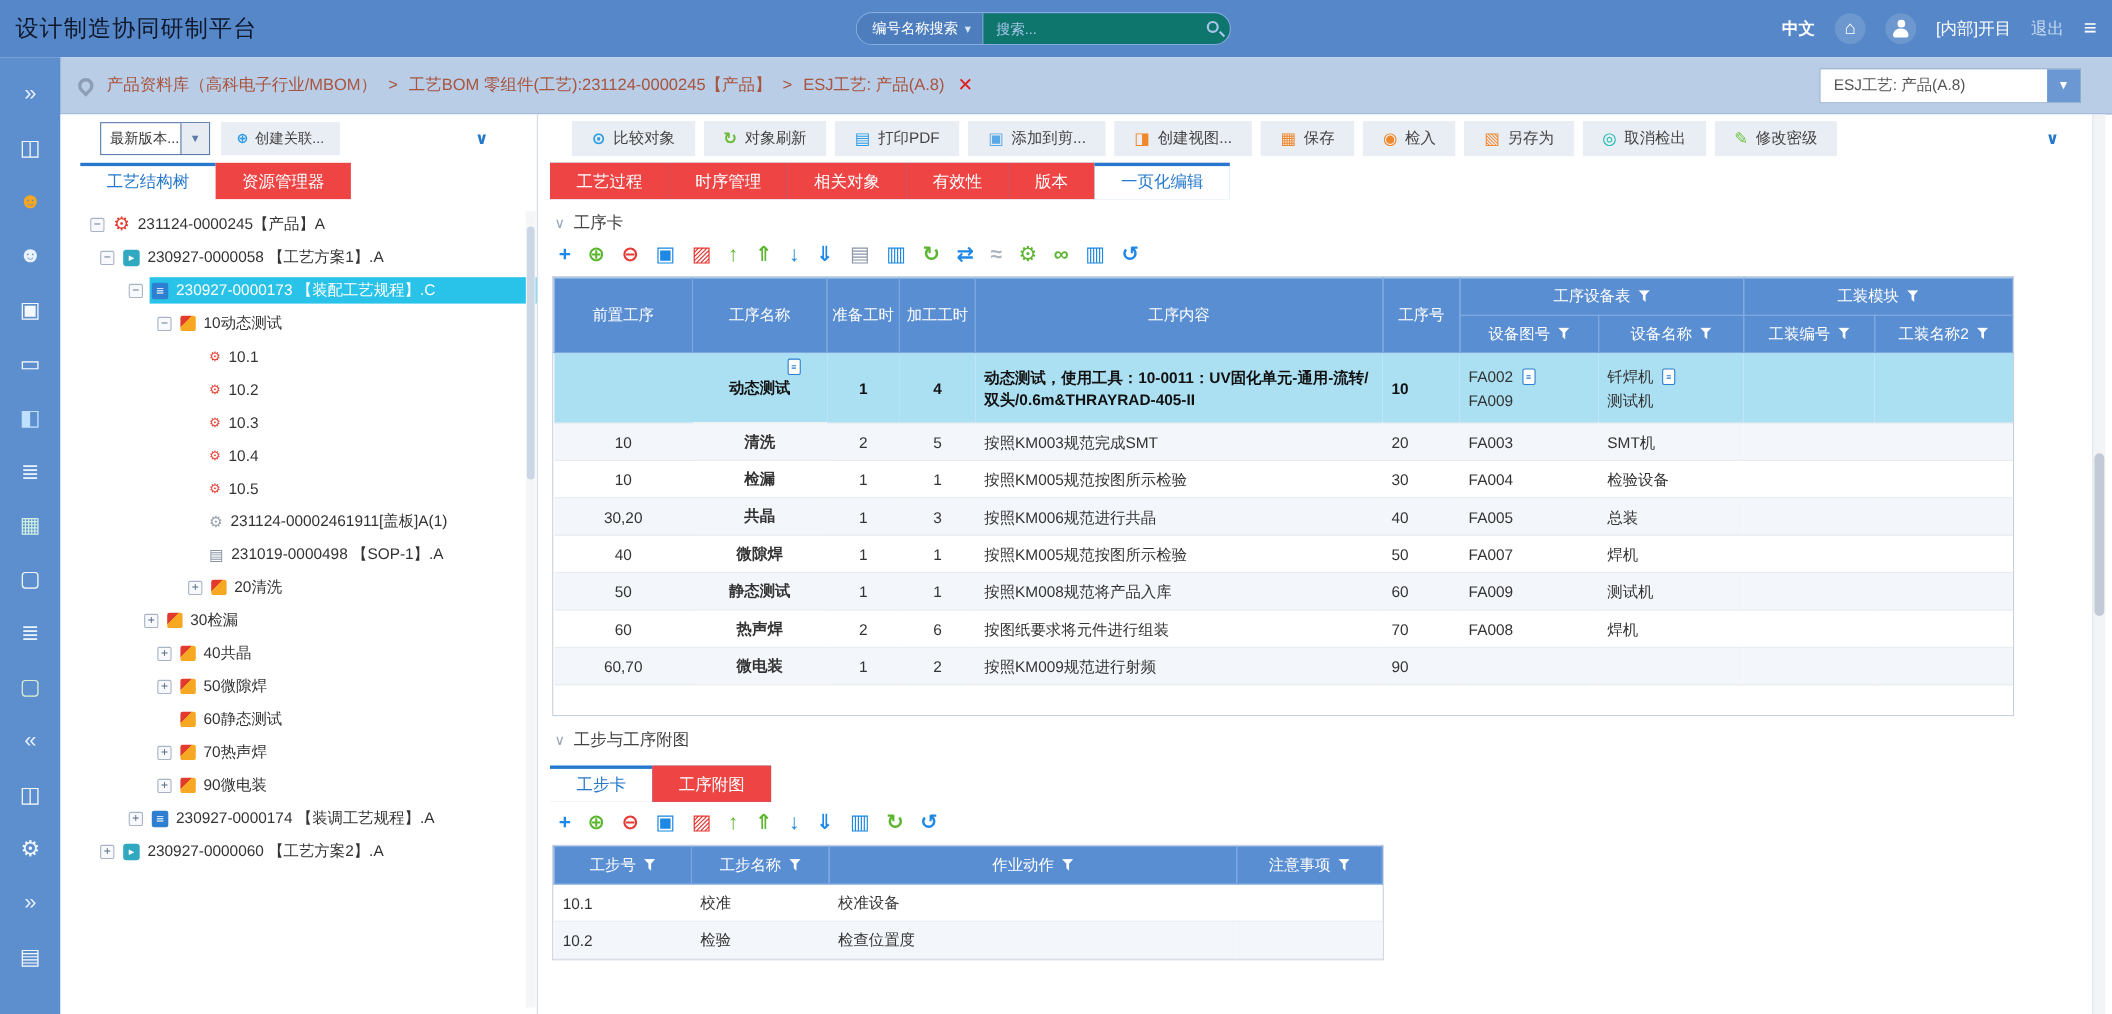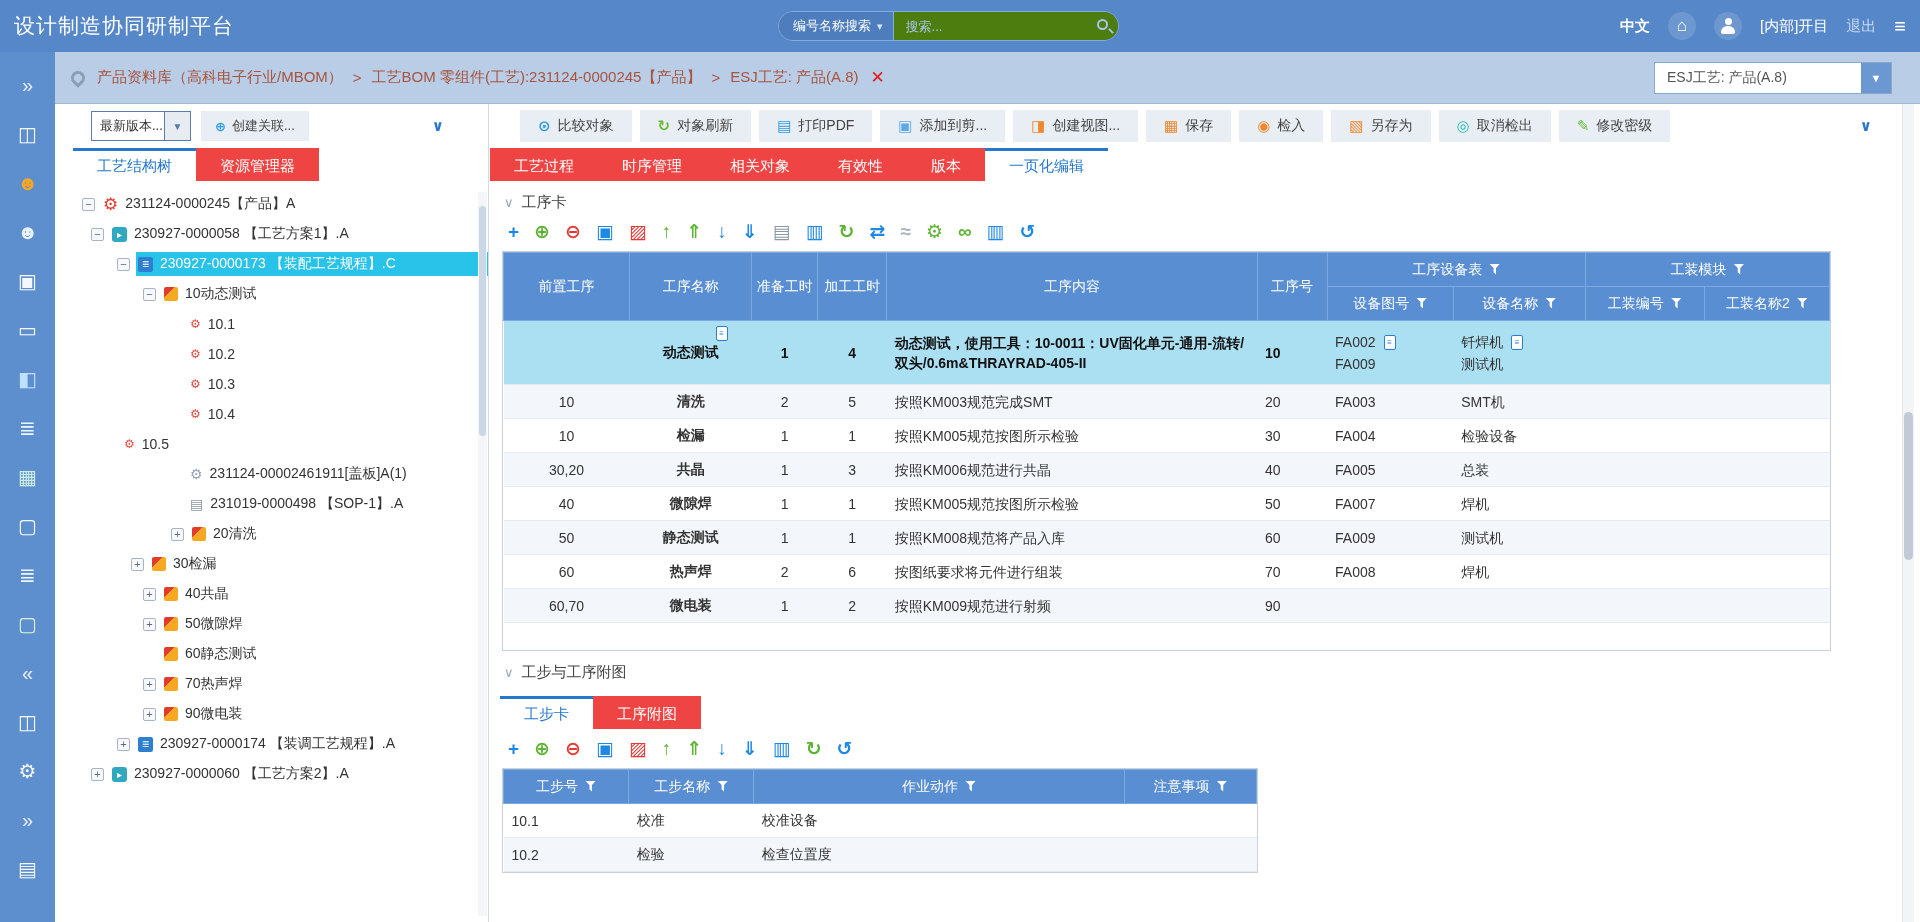--- a/index.html
+++ b/index.html
@@ -2,25 +2,25 @@
 <html><head>
 <meta charset="utf-8">
 <style>
   * { margin:0; padding:0; box-sizing:border-box; }
   html,body { background:#fff; }
   .app { position:relative; width:1920px; height:922px; overflow:hidden;
          font-family:"Liberation Sans","DejaVu Sans",sans-serif; color:#333; background:#fff; }
 
   
   .topbar { position:absolute; left:0; top:0; width:1920px; height:52px; background:#5687c8; display:flex; align-items:center; }
-  .app-title { color:#ffffff; font-size:21px; margin-left:14px; letter-spacing:1px; }
+  .app-title { color:#0f172a; font-size:21px; margin-left:14px; letter-spacing:1px; }
   .search-pill { position:absolute; left:778px; top:11px; height:30px; display:flex; border:1px solid #86abdd; border-radius:15px; overflow:hidden; }
   .search-cat { background:#4d7dbd; color:#fff; font-size:13px; padding:0 10px 0 14px; display:flex; align-items:center; gap:6px; cursor:pointer; }
   .search-cat::after { content:"▾"; font-size:11px; color:#d7e5f7; }
-  .search-box { width:225px; background:#4d7c0f; display:flex; align-items:center; position:relative; border-left:1px solid #86abdd; }
+  .search-box { width:225px; background:#0f766e; display:flex; align-items:center; position:relative; border-left:1px solid #86abdd; }
   .search-box input { width:100%; height:100%; border:none; outline:none; background:transparent; color:#eaf2fc; font-size:13px; padding:0 34px 0 12px; font-family:inherit; }
   .search-box input::placeholder { color:#a9c6ea; }
   .mag { position:absolute; right:10px; top:7px; width:11px; height:11px; border:2px solid #a9c6ea; border-radius:50%; }
   .mag::after { content:""; position:absolute; left:9px; top:9px; width:6px; height:2px; background:#a9c6ea; transform:rotate(45deg); }
   .top-right { position:absolute; right:14px; top:0; height:52px; display:flex; align-items:center; gap:18px; color:#fff; }
   .lang { font-size:15px; font-weight:bold; cursor:pointer; }
   .circle-ic { width:28px; height:28px; border-radius:50%; background:rgba(255,255,255,.14); display:flex; align-items:center; justify-content:center; cursor:pointer; }
   .home-g { font-size:17px; color:#fff; }
   .person { position:relative; width:14px; height:16px; }
   .person::before { content:""; position:absolute; left:4px; top:0; width:7px; height:7px; border-radius:50%; background:#fff; }
@@ -58,21 +58,21 @@
   .lp-btn { margin-left:10px; height:30px; background:#e9edf4; display:flex; align-items:center; gap:6px; padding:0 14px; font-size:13px; color:#444; cursor:pointer; }
   .lp-btn .g { color:#2b9ce5; font-weight:bold; }
   .chev { margin-left:auto; margin-right:44px; color:#2578cc; font-weight:bold; font-size:15px; cursor:pointer; }
   .chev::before { content:"∨"; }
 
   
   .tabs { display:inline-flex; }
   .tab { height:33px; line-height:30px; padding:0 24px; font-size:15px; color:#fff; background:#ef4444; border-top:3px solid transparent; cursor:pointer; white-space:nowrap; }
   .tab.active { background:#fff; color:#2578cc; border-top-color:#2578cc; }
   .lp-tabs { padding-left:18px; }
-  .main-tabs { padding-left:0; }
+  .main-tabs { padding-left:10px; }
   .main-tabs .tabs { background:#5a8ed2; }
 
   
   .tree { padding-top:8px; height:690px; overflow:hidden; }
   .titem { display:flex; align-items:center; height:30px; font-size:14px; cursor:pointer; }
   .exp { flex:none; width:13px; height:13px; border:1px solid #a8b4c4; background:#f7f9fc; border-radius:2px; margin-right:6px; display:flex; align-items:center; justify-content:center; font-size:11px; color:#5a6a80; line-height:1; }
   .exp.plus::before { content:"+"; } .exp.minus::before { content:"−"; } .exp.none { visibility:hidden; }
   .trow { flex:1; display:flex; align-items:center; gap:7px; height:24px; padding-left:2px; }
   .trow.selected { background:#29c3e9; color:#fff; }
   .ticon { flex:none; display:inline-flex; align-items:center; justify-content:center; }
@@ -285,21 +285,21 @@
         </div>
 
         <div class="titem" style="padding-left: 114px;">
           <span class="exp none"></span>
           <span class="trow">
             <span class="ticon substep-icon"></span>
             <span class="tlabel">10.4</span>
           </span>
         </div>
 
-        <div class="titem" style="padding-left: 48px;">
+        <div class="titem" style="padding-left: 114px;">
           <span class="exp none"></span>
           <span class="trow">
             <span class="ticon substep-icon"></span>
             <span class="tlabel">10.5</span>
           </span>
         </div>
 
         <div class="titem" style="padding-left: 114px;">
           <span class="exp none"></span>
           <span class="trow">

